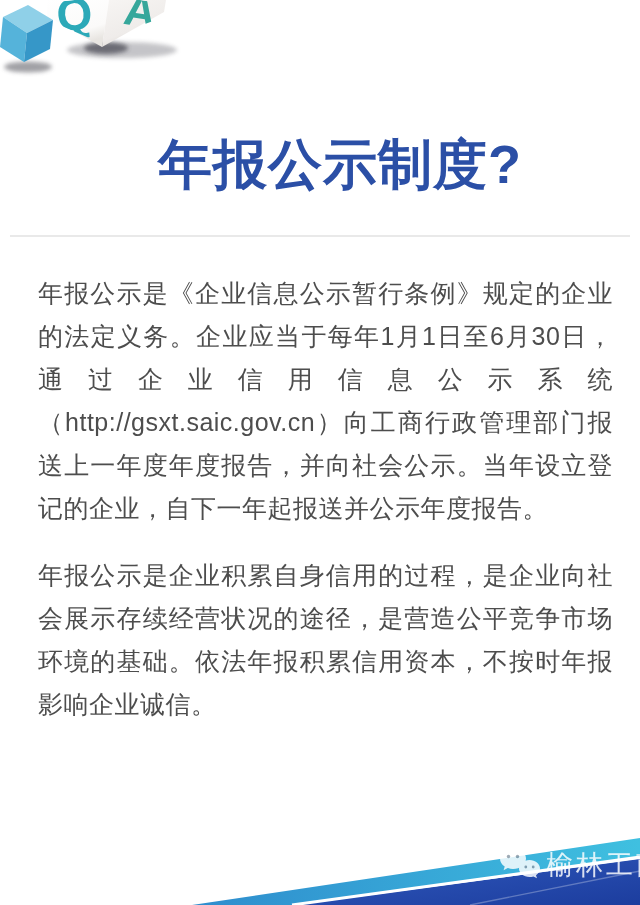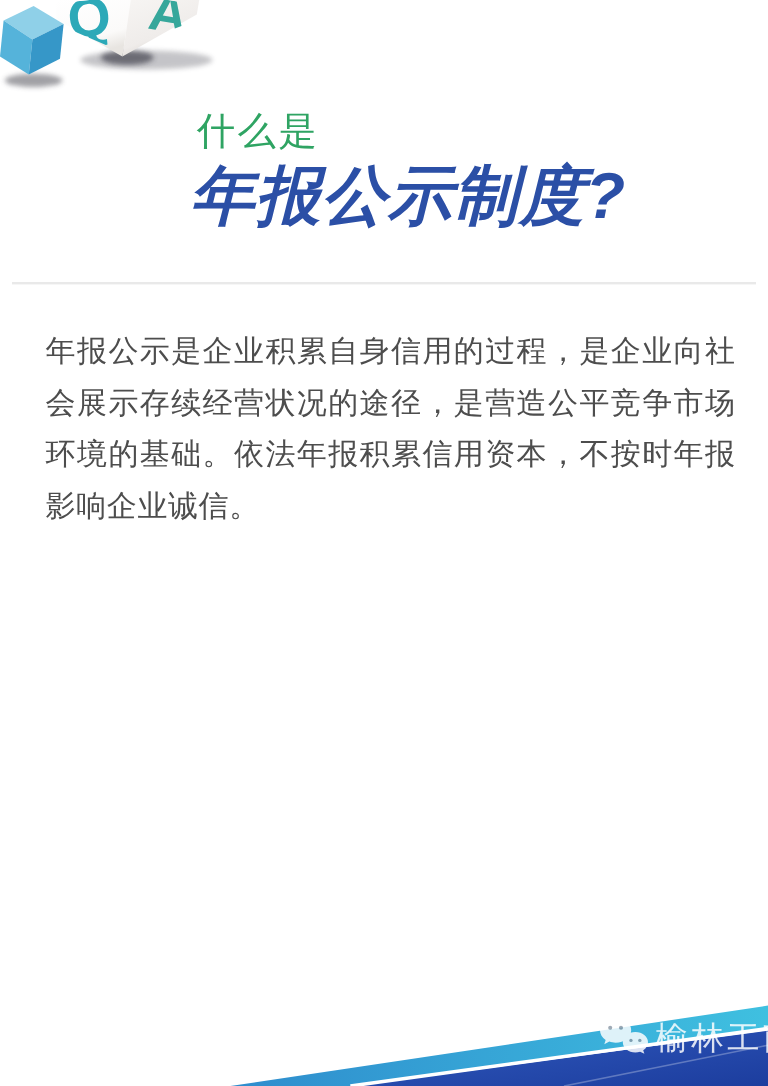--- a/index.html
+++ b/index.html
@@ -31,21 +31,20 @@
     color: var(--green, #2fa463);
   }
   .title {
     position: absolute;
     left: 158px; top: 132px;
     font-size: 54px;
     line-height: 64px;
     font-weight: 700;
     letter-spacing: 1px;
     color: var(--blue, #2b4fa6);
-    font-style: italic;
   }
 
   .divider {
     position: absolute;
     left: 10px; right: 10px; top: 235px;
     height: 2px;
     background: var(--divider, #e9e9e9);
   }
 
   .content {
@@ -126,26 +125,26 @@
       <text x="138" y="26" text-anchor="middle" clip-path="url(#aface)" font-size="44" font-weight="bold" fill="#36a79b" transform="rotate(9 138 26)">A</text>
     </g>
 
     <g>
       <polygon points="3,17 28,5 53,20 27,33" fill="#8fd0e8"></polygon>
       <polygon points="3,17 27,33 24,62 0,47" fill="#55b3da"></polygon>
       <polygon points="27,33 53,20 50,49 24,62" fill="#3697c8"></polygon>
     </g>
   </svg>
 
-  <div class="subtitle">什么是</div>
   <div class="title">年报公示制度?</div>
 
   <div class="divider"></div>
 
   <div class="content">
+    <p>年报公示是《企业信息公示暂行条例》规定的企业的法定义务。企业应当于每年1月1日至6月30日，通过企业信用信息公示系统（http://gsxt.saic.gov.cn）向工商行政管理部门报送上一年度年度报告，并向社会公示。当年设立登记的企业，自下一年起报送并公示年度报告。</p>
     <p>年报公示是企业积累自身信用的过程，是企业向社会展示存续经营状况的途径，是营造公平竞争市场环境的基础。依法年报积累信用资本，不按时年报影响企业诚信。</p>
   </div>
 
   <svg class="banner" viewBox="0 0 640 100" preserveAspectRatio="none" xmlns="http://www.w3.org/2000/svg">
     <defs>
       <linearGradient id="gradCyan" x1="0" y1="0" x2="1" y2="0">
         <stop offset="0" stop-color="#2e8ccd"></stop>
         <stop offset="1" stop-color="#3fc0e0"></stop>
       </linearGradient>
       <linearGradient id="gradRoyal" x1="0" y1="0" x2="1" y2="1">

